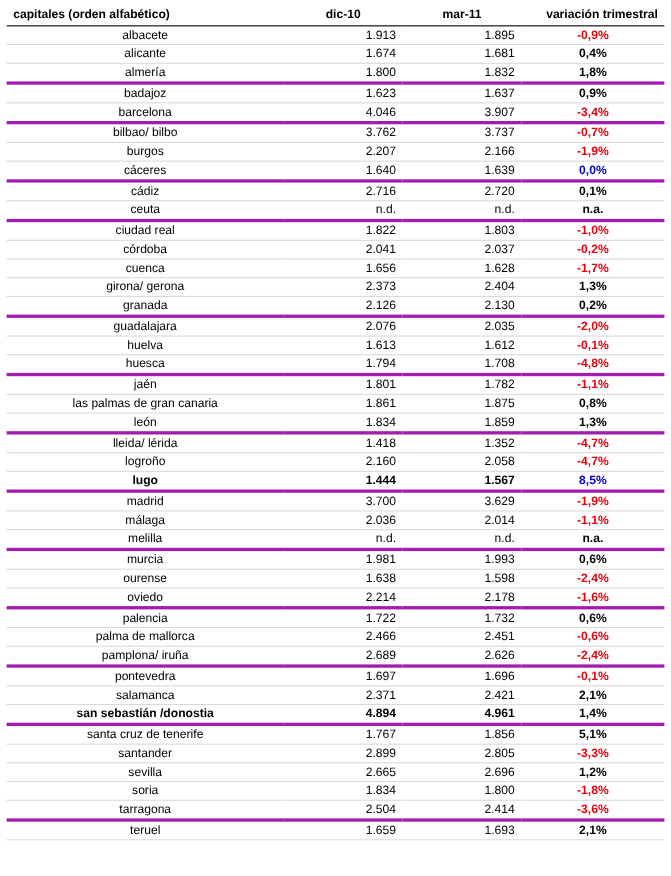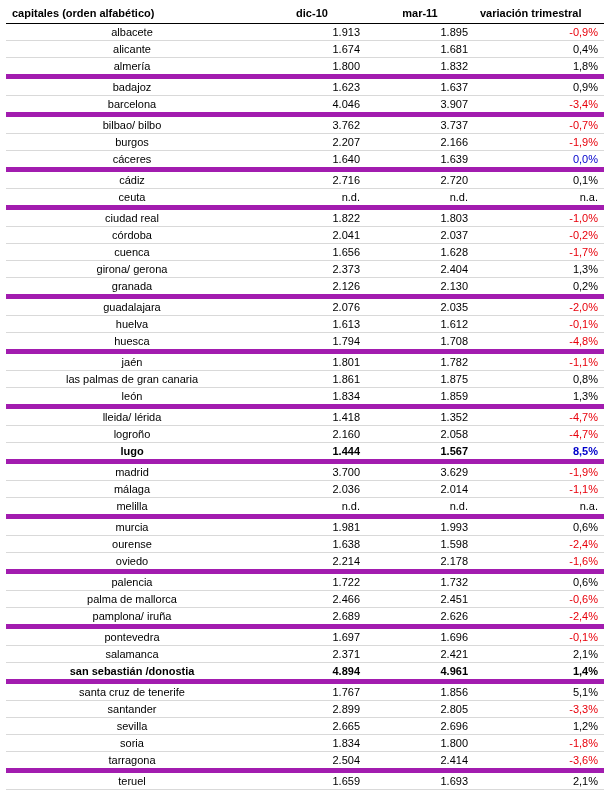--- a/index.html
+++ b/index.html
@@ -31,36 +31,36 @@
   thead th {
     font-size: 11px;
     font-weight: bold;
     padding: 3px 6px 4px 6px;
     border-bottom: 1px solid #000000;
     vertical-align: bottom;
     white-space: nowrap;
   }
   thead th.h-name { text-align: left; }
   thead th.h-num  { text-align: center; }
-  thead th.h-var  { text-align: left; }
+  thead th.h-var  { text-align: right; }
 
   tbody td {
     font-size: 11px;
     padding: 1px 6px 1px 6px;
     border-bottom: 1px solid #d9d9d9;
     line-height: 14px;
     white-space: nowrap;
     overflow: hidden;
     text-overflow: ellipsis;
   }
   tbody td.t-name { text-align: center; }
   tbody td.t-num  { text-align: right; }
-  tbody td.t-var  { text-align: right; }
-
-  tbody tr.group-end td { border-bottom: 5px solid #a21caf; }
+  tbody td.t-var  { text-align: center; font-weight: bold; }
+
+  tbody tr.group-end td { border-bottom: 3px solid #a21caf; }
 
   .neg { color: #e8000b; }
   .pos { color: #0000cc; }
   .zero { color: #000000; }
   .na { color: #000000; }
 
   .bold { font-weight: bold; }
 </style>
 </head>
 <body>

